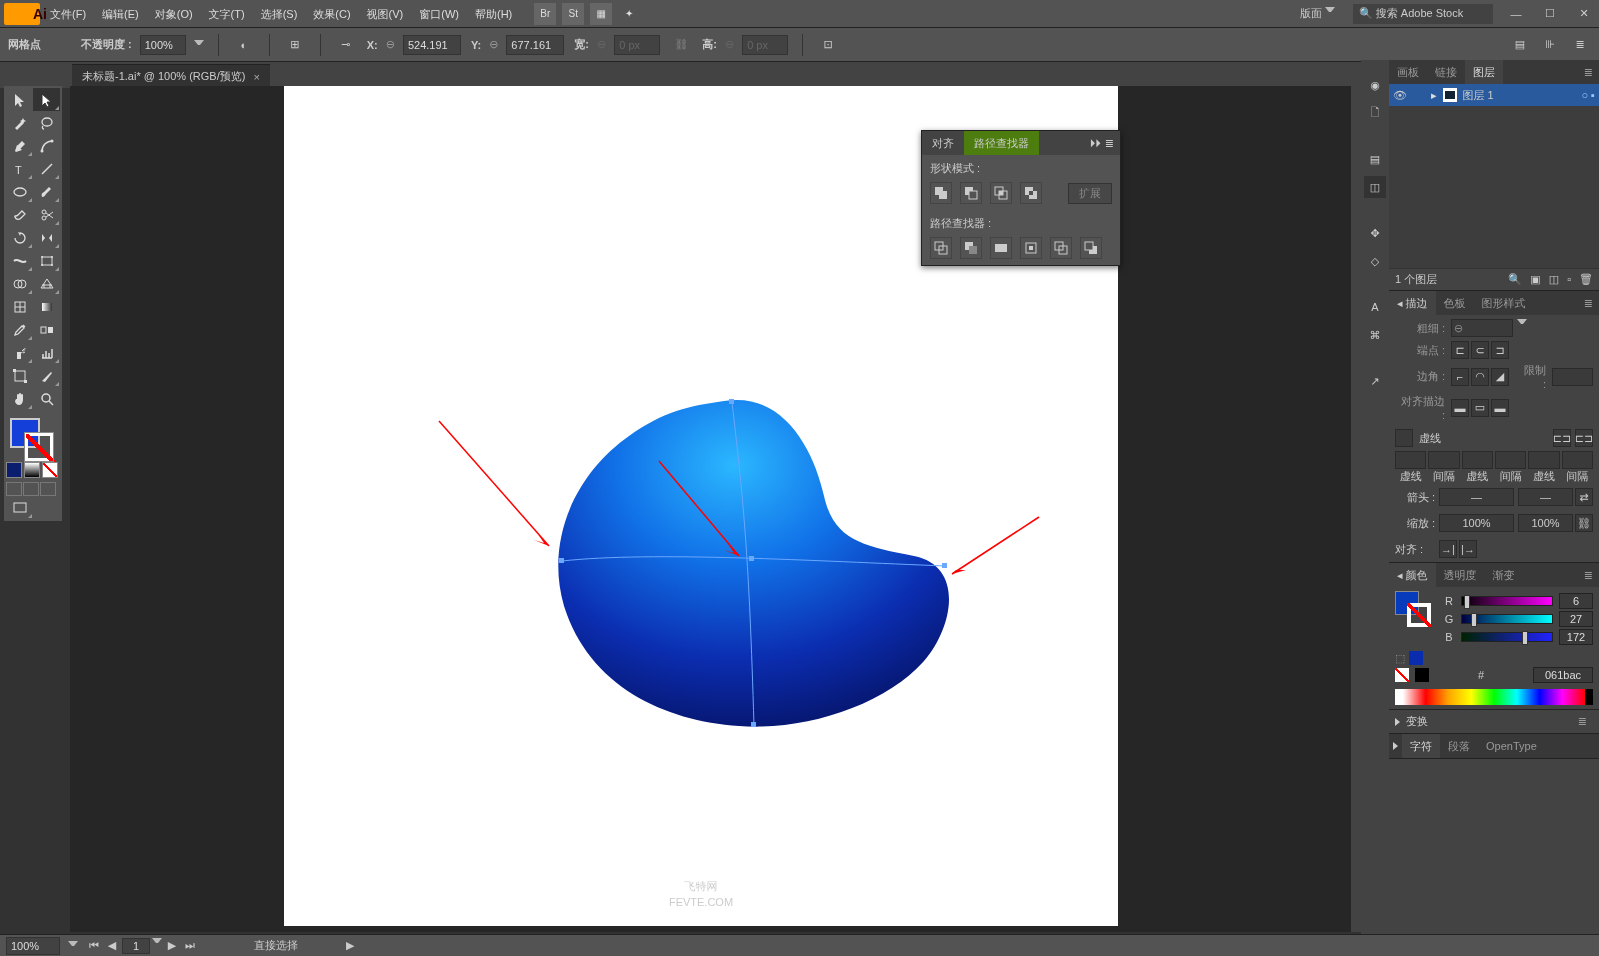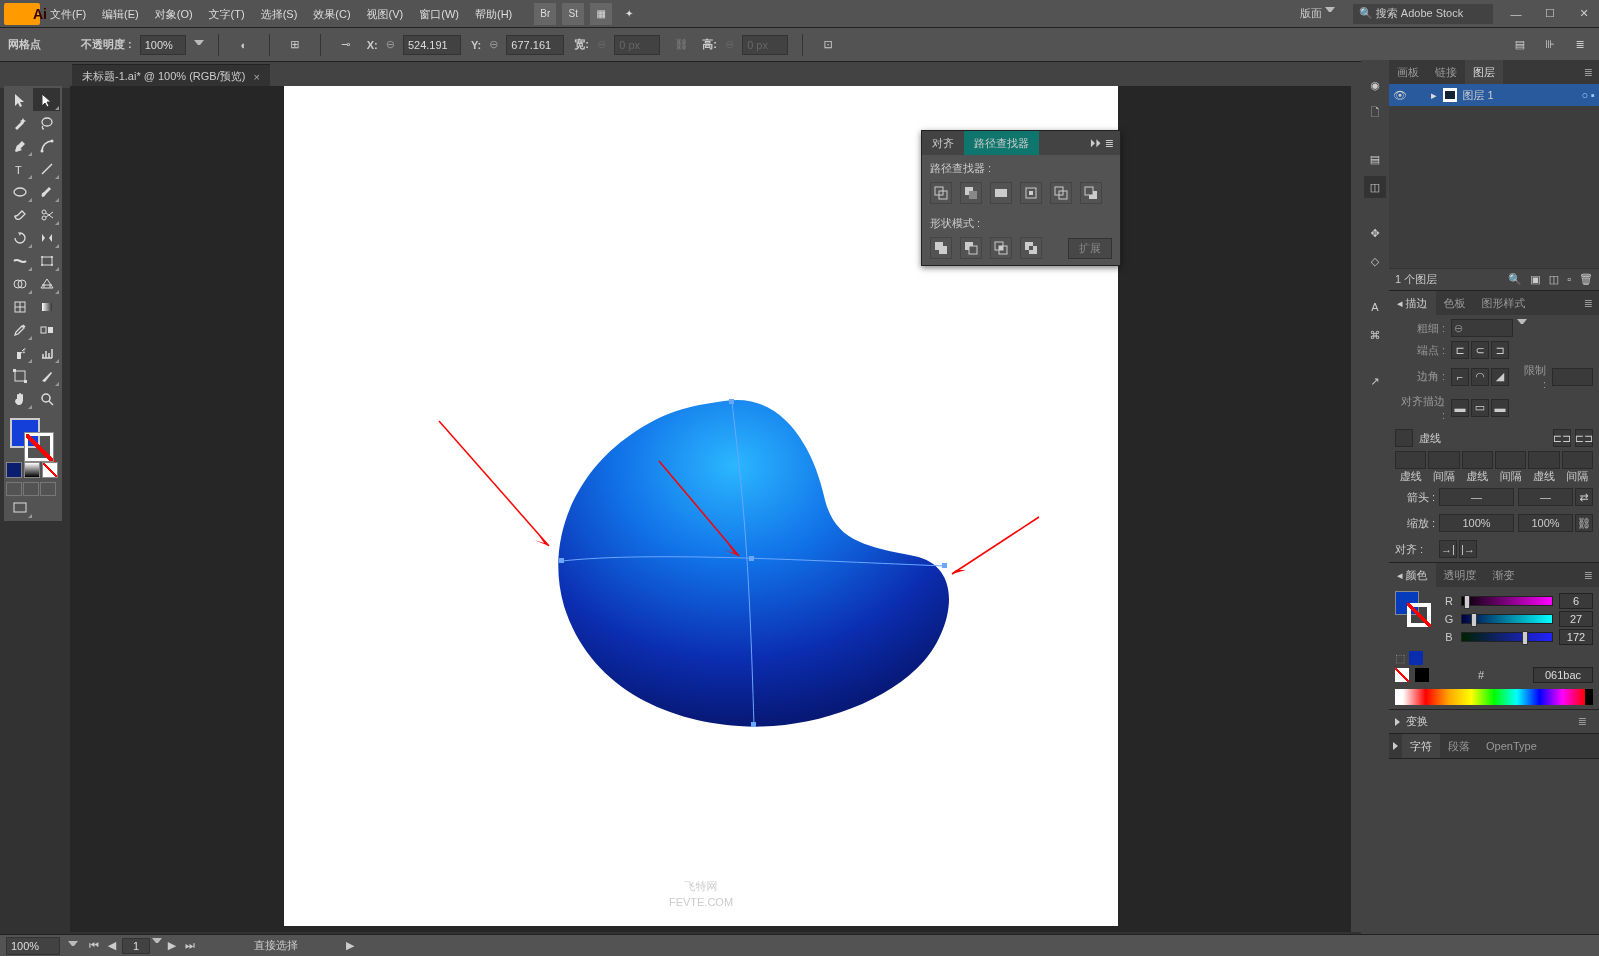--- a/index.html
+++ b/index.html
@@ -58,21 +58,21 @@
 .canvas-wrap{position:absolute;left:70px;top:86px;right:232px;bottom:24px;background:#262626;overflow:hidden;}
 .artboard{position:absolute;left:214px;top:0;width:834px;height:840px;background:#fff;}
 .blob{position:absolute;left:270px;top:310px;width:400px;height:340px;}
 .watermark{position:absolute;left:50%;bottom:16px;transform:translateX(-50%);color:#aaa;font-size:13px;text-align:center;line-height:16px;}
 .scroll-v{position:absolute;right:0;top:0;width:16px;bottom:0;background:#434343;}
 
 
 .float-panel{position:absolute;left:921px;top:130px;width:200px;background:#535353;border:1px solid #222;box-shadow:0 2px 6px rgba(0,0,0,.5);}
 .fp-tabs{display:flex;background:#434343;height:24px;align-items:center;}
 .fp-tab{padding:0 10px;height:24px;line-height:24px;color:#ccc;}
-.fp-tab.active{background:#0f766e;}
+.fp-tab.active{background:#4d7c0f;}
 .fp-menu{margin-left:auto;display:flex;align-items:center;gap:4px;padding-right:6px;color:#999;}
 .fp-section{padding:6px 8px;}
 .fp-lbl{color:#ccc;margin-bottom:6px;display:block;}
 .fp-row{display:flex;gap:8px;align-items:center;}
 .fp-btn{width:22px;height:22px;background:#535353;border:1px solid #444;position:relative;display:flex;align-items:center;justify-content:center;}
 .fp-btn svg{width:16px;height:16px;}
 .fp-expand{margin-left:auto;background:#474747;color:#888;padding:2px 10px;border:1px solid #333;}
 
 
 .dock-col{position:absolute;right:210px;top:60px;width:28px;bottom:0;background:#434343;display:flex;flex-direction:column;align-items:center;padding-top:14px;gap:6px;}
@@ -473,61 +473,20 @@
 <div class="float-panel">
   <div class="fp-tabs">
     <div class="fp-tab">对齐</div>
     <div class="fp-tab active">路径查找器</div>
     <div class="fp-menu">
         <span>⏵⏵</span> 
         <span>≣</span>
       </div>
   </div>
   <div class="fp-section">
-    <span class="fp-lbl">路径查找器 :</span>
-    <div class="fp-row">
-      <div class="fp-btn">
-          <svg viewBox="0 0 16 16">
-            <rect x="2" y="2" width="8" height="8" fill="none" stroke="#ccc"></rect>
-            <rect x="6" y="6" width="8" height="8" fill="none" stroke="#ccc"></rect>
-          </svg>
-        </div>
-      <div class="fp-btn">
-          <svg viewBox="0 0 16 16">
-            <rect x="2" y="2" width="8" height="8" fill="#ccc"></rect>
-            <rect x="6" y="6" width="8" height="8" fill="#888"></rect>
-          </svg>
-        </div>
-      <div class="fp-btn">
-          <svg viewBox="0 0 16 16">
-            <rect x="2" y="4" width="6" height="8" fill="#ccc"></rect>
-            <rect x="8" y="4" width="6" height="8" fill="#ccc"></rect>
-          </svg>
-        </div>
-      <div class="fp-btn">
-          <svg viewBox="0 0 16 16">
-            <rect x="3" y="3" width="10" height="10" fill="none" stroke="#ccc"></rect>
-            <rect x="6" y="6" width="4" height="4" fill="#ccc"></rect>
-          </svg>
-        </div>
-      <div class="fp-btn">
-          <svg viewBox="0 0 16 16">
-            <rect x="2" y="2" width="8" height="8" fill="none" stroke="#ccc"></rect>
-            <rect x="6" y="6" width="8" height="8" fill="none" stroke="#ccc"></rect>
-          </svg>
-        </div>
-      <div class="fp-btn">
-          <svg viewBox="0 0 16 16">
-            <rect x="2" y="2" width="8" height="8" fill="none" stroke="#ccc"></rect>
-            <path d="M10 6h4v8h-8v-4h4z" fill="#ccc"></path>
-          </svg>
-        </div>
-    </div>
-  </div>
-  <div class="fp-section">
     <span class="fp-lbl">形状模式 :</span>
     <div class="fp-row">
       <div class="fp-btn">
           <svg viewBox="0 0 16 16">
             <rect x="2" y="2" width="8" height="8" fill="#ccc"></rect>
             <rect x="6" y="6" width="8" height="8" fill="#ccc"></rect>
           </svg>
         </div>
       <div class="fp-btn">
           <svg viewBox="0 0 16 16">
@@ -541,20 +500,61 @@
             <rect x="6" y="6" width="8" height="8" fill="none" stroke="#ccc"></rect>
             <rect x="6" y="6" width="4" height="4" fill="#ccc"></rect>
           </svg>
         </div>
       <div class="fp-btn">
           <svg viewBox="0 0 16 16">
             <path d="M2 2h8v4h4v8h-8v-4h-4z M6 6h4v4h-4z" fill="#ccc" fill-rule="evenodd"></path>
           </svg>
         </div>
       <div class="fp-expand">扩展</div>
+    </div>
+  </div>
+  <div class="fp-section">
+    <span class="fp-lbl">路径查找器 :</span>
+    <div class="fp-row">
+      <div class="fp-btn">
+          <svg viewBox="0 0 16 16">
+            <rect x="2" y="2" width="8" height="8" fill="none" stroke="#ccc"></rect>
+            <rect x="6" y="6" width="8" height="8" fill="none" stroke="#ccc"></rect>
+          </svg>
+        </div>
+      <div class="fp-btn">
+          <svg viewBox="0 0 16 16">
+            <rect x="2" y="2" width="8" height="8" fill="#ccc"></rect>
+            <rect x="6" y="6" width="8" height="8" fill="#888"></rect>
+          </svg>
+        </div>
+      <div class="fp-btn">
+          <svg viewBox="0 0 16 16">
+            <rect x="2" y="4" width="6" height="8" fill="#ccc"></rect>
+            <rect x="8" y="4" width="6" height="8" fill="#ccc"></rect>
+          </svg>
+        </div>
+      <div class="fp-btn">
+          <svg viewBox="0 0 16 16">
+            <rect x="3" y="3" width="10" height="10" fill="none" stroke="#ccc"></rect>
+            <rect x="6" y="6" width="4" height="4" fill="#ccc"></rect>
+          </svg>
+        </div>
+      <div class="fp-btn">
+          <svg viewBox="0 0 16 16">
+            <rect x="2" y="2" width="8" height="8" fill="none" stroke="#ccc"></rect>
+            <rect x="6" y="6" width="8" height="8" fill="none" stroke="#ccc"></rect>
+          </svg>
+        </div>
+      <div class="fp-btn">
+          <svg viewBox="0 0 16 16">
+            <rect x="2" y="2" width="8" height="8" fill="none" stroke="#ccc"></rect>
+            <path d="M10 6h4v8h-8v-4h4z" fill="#ccc"></path>
+          </svg>
+        </div>
     </div>
   </div>
 </div>
 
 <div class="dock-col">
   <div class="dock-ico">◉</div>
   <div class="dock-ico">🗋</div>
   <div class="dock-gap"></div>
   <div class="dock-ico">▤</div>
   <div class="dock-ico sel">◫</div>

